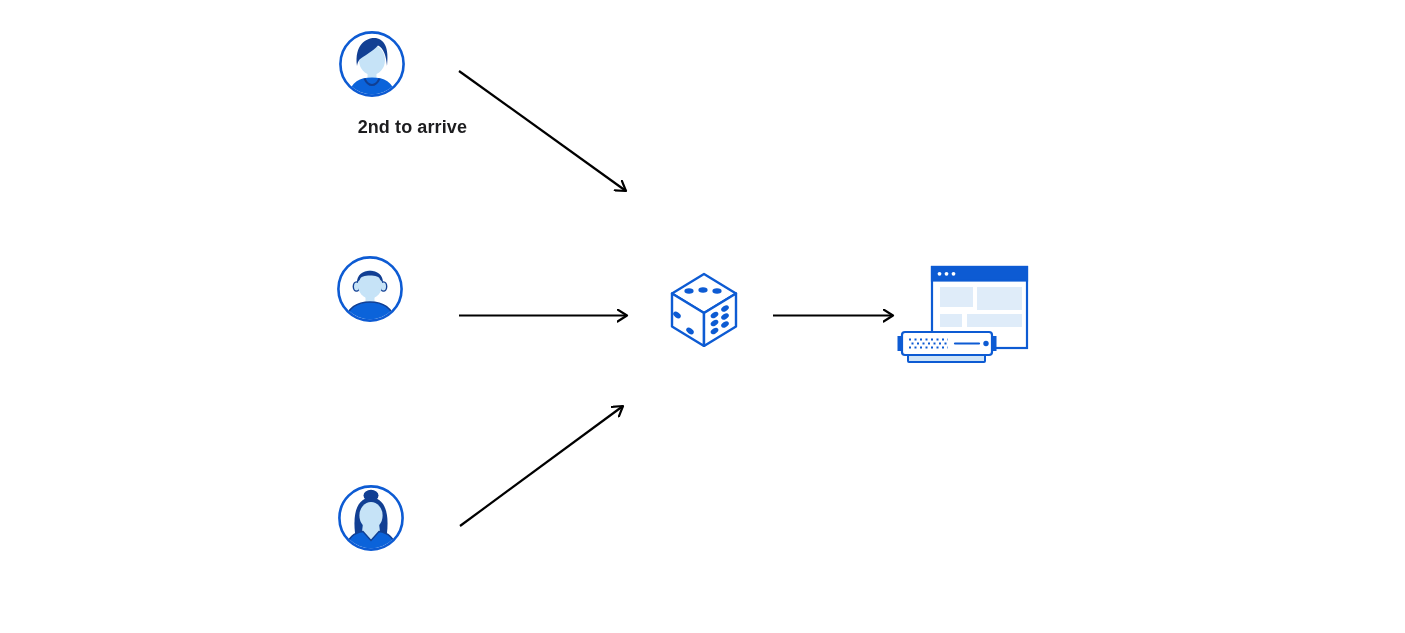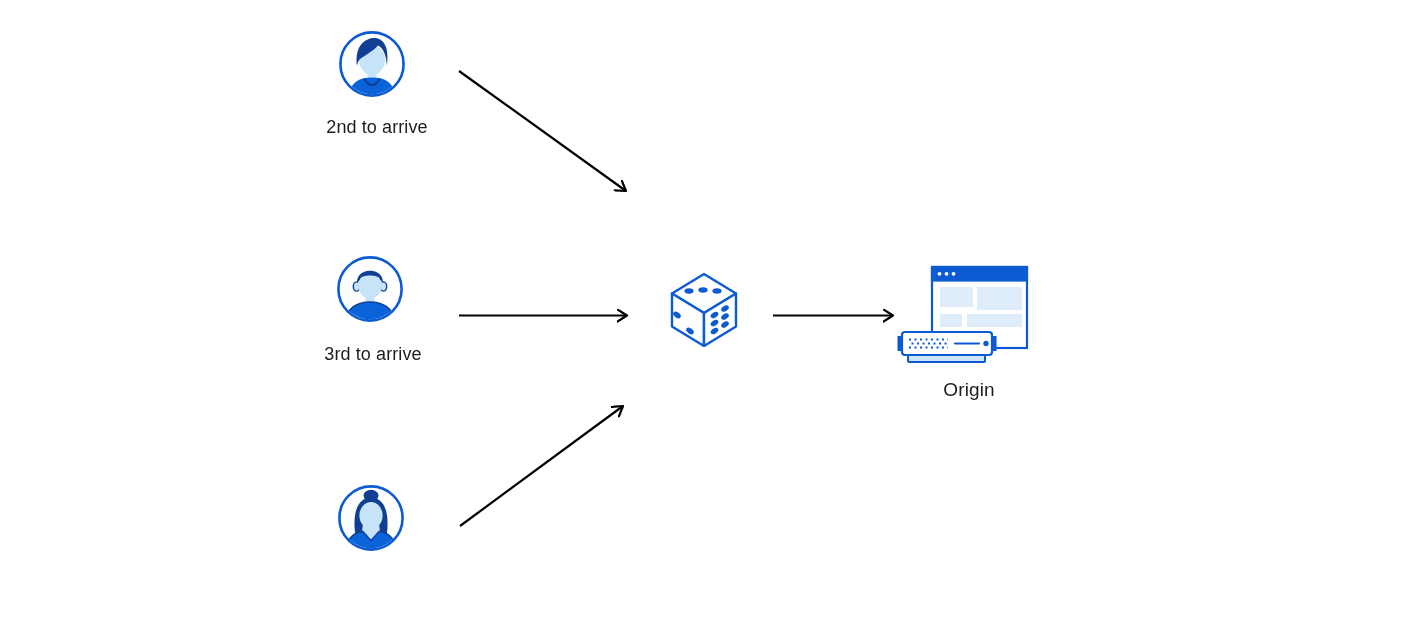--- a/index.html
+++ b/index.html
@@ -8,25 +8,26 @@
     width:1405px; height:633px;
     background:#ffffff;
     font-family:"Liberation Sans", sans-serif;
     overflow:hidden;
   }
   .layer { position:absolute; left:0; top:0; }
   .node  { position:absolute; }
   .label {
     position:absolute;
     width:180px;
-    text-align:center;
+    text-align:right;
     font-size:18px;
     line-height:1.2;
     color:#1d1d1f;
     letter-spacing:0.1px;
+    font-weight:bold;
   }
   .label.origin { width:180px; font-size:19px; }
 </style>
 </head>
 <body>
 
 <div class="canvas">
 
   <svg class="layer" width="1405" height="633" viewBox="0 0 1405 633">
     <defs>
@@ -78,21 +79,20 @@
       <g clip-path="url(#clipB)">
         <ellipse cx="21.5" cy="32.5" rx="3.2" ry="4.6" fill="#c6e3f7" stroke="#113f93" stroke-width="1.4"></ellipse>
         <ellipse cx="48.5" cy="32.5" rx="3.2" ry="4.6" fill="#c6e3f7" stroke="#113f93" stroke-width="1.4"></ellipse>
         <rect x="30.5" y="36" width="9" height="16" fill="#c6e3f7"></rect>
         <path d="M9,72 C11,53.5 22,48 35,48 C48,48 59,53.5 61,72 Z" fill="#0b63da" stroke="#113f93" stroke-width="1.4"></path>
         <ellipse cx="35" cy="30.5" rx="12.2" ry="14.2" fill="#c6e3f7"></ellipse>
         <path d="M22,29 C21,12.5 49,12.5 48,29 L45,25.5 C45,20 25,20 25,25.5 Z" fill="#113f93"></path>
       </g>
     </svg>
   </div>
-  <div class="label" style="left:283px; top:344px;">3rd to arrive</div>
 
   <div class="node" style="left:336px; top:483px;">
     <svg width="70" height="70" viewBox="0 0 70 70">
       <defs>
           <clipPath id="clipC">
             <circle cx="35" cy="35" r="30.4"></circle>
           </clipPath>
         </defs>
       <circle cx="35" cy="35" r="31.6" fill="#ffffff" stroke="#0d5bd3" stroke-width="2.6"></circle>
       <g clip-path="url(#clipC)">
@@ -147,15 +147,14 @@
         <rect x="94.5" y="74" width="6" height="15" fill="#0d5bd3"></rect>
         <rect x="6" y="70" width="90" height="23" rx="3" fill="#ffffff" stroke="#0d5bd3" stroke-width="2.2"></rect>
         <line x1="13" y1="77.5" x2="52" y2="77.5" stroke="#0d5bd3" stroke-width="2" stroke-dasharray="2 3.5"></line>
         <line x1="15.5" y1="81.5" x2="54" y2="81.5" stroke="#0d5bd3" stroke-width="2" stroke-dasharray="2 3.5"></line>
         <line x1="13" y1="85.5" x2="52" y2="85.5" stroke="#0d5bd3" stroke-width="2" stroke-dasharray="2 3.5"></line>
         <line x1="59" y1="81.5" x2="83" y2="81.5" stroke="#0d5bd3" stroke-width="2.2" stroke-linecap="round"></line>
         <circle cx="90" cy="81.5" r="2.7" fill="#0d5bd3"></circle>
       </g>
     </svg>
   </div>
-  <div class="label origin" style="left:879px; top:379px;">Origin</div>
 
 </div>
 
 </body></html>

